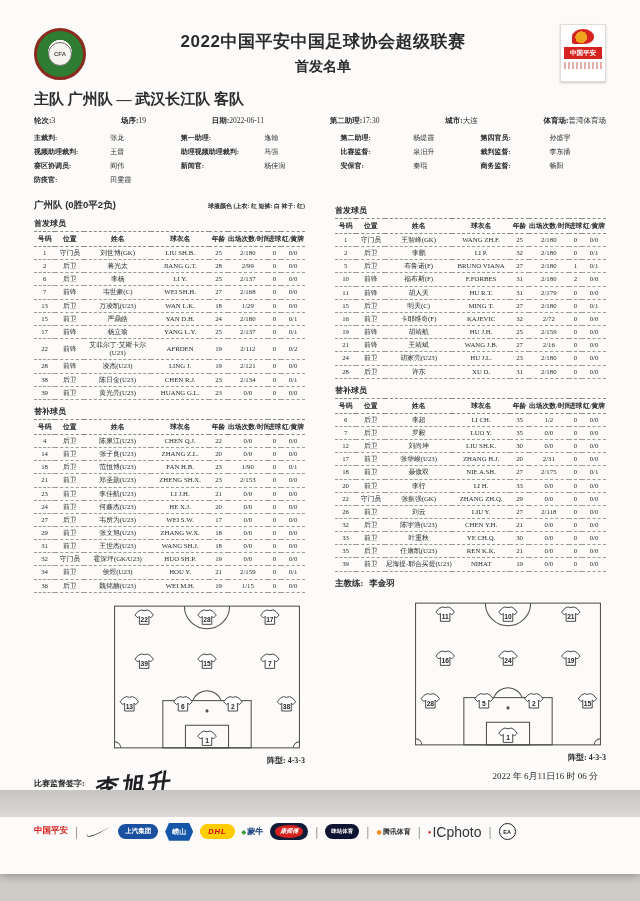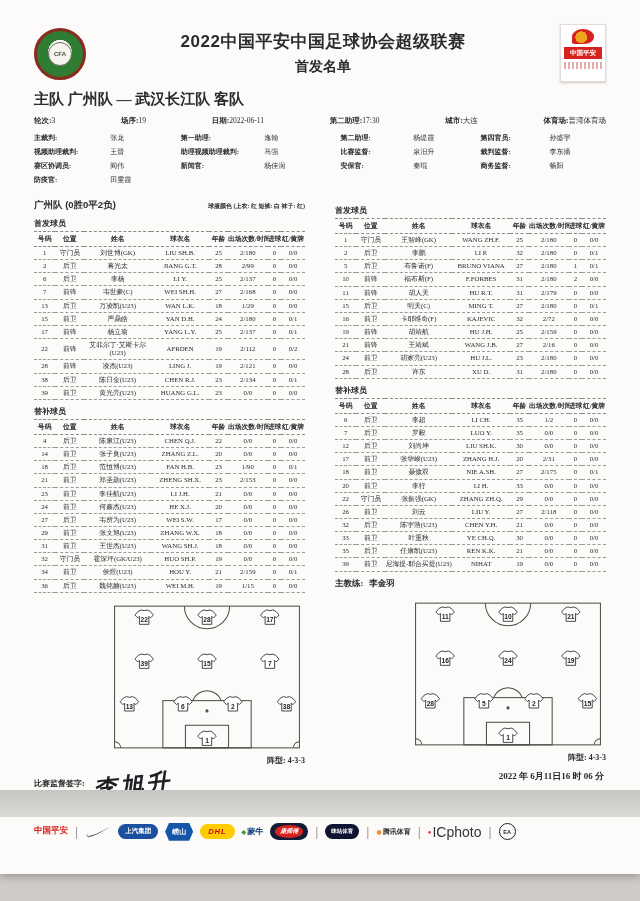--- a/index.html
+++ b/index.html
@@ -52,21 +52,21 @@
   
   .pitch-wrap{display:flex;flex-direction:column;align-items:flex-end;margin-top:8px}
   .pitch{width:196px;height:152px}
   .formation-label{font-size:8px;font-weight:bold;margin-top:2px}
 
   
   .note{font-size:8px;font-weight:bold;margin-top:8px}
   .sign-row{display:flex;align-items:flex-start;margin-top:4px;position:relative;height:36px}
   .sign-lab{font-size:8px;font-weight:bold;margin-top:8px}
   .signature{font-size:24px;font-style:italic;font-weight:bold;transform:rotate(-6deg);margin-left:8px;color:#1f1f24;letter-spacing:2px}
-  .datetime{position:absolute;right:2px;top:0;font-size:9px;font-weight:bold}
+  .datetime{position:absolute;right:8px;top:0;font-size:9px;font-weight:normal}
 
   
   .sp-labels{position:relative;height:9px;margin-top:2px;font-family:"Liberation Sans",sans-serif}
   .sp-label{position:absolute;top:0;font-size:4.5px;color:#555;font-weight:bold;white-space:nowrap;border-bottom:.5px solid #999;padding-bottom:1px}
   .sp-row{display:flex;align-items:center;gap:7px;margin-top:6px;font-family:"Liberation Sans",sans-serif;flex-wrap:nowrap}
   .sep{color:#999;font-size:12px;font-weight:200}
   .sp{white-space:nowrap;display:inline-flex;align-items:center;justify-content:center}
   .sp-pingan{color:#d6231f;font-size:8.5px;font-weight:bold;flex-direction:column;line-height:1}
   .sp-pingan em{font-style:normal;font-size:3.5px;color:#d6231f;letter-spacing:1px}
   .sp-nike svg{display:block}

